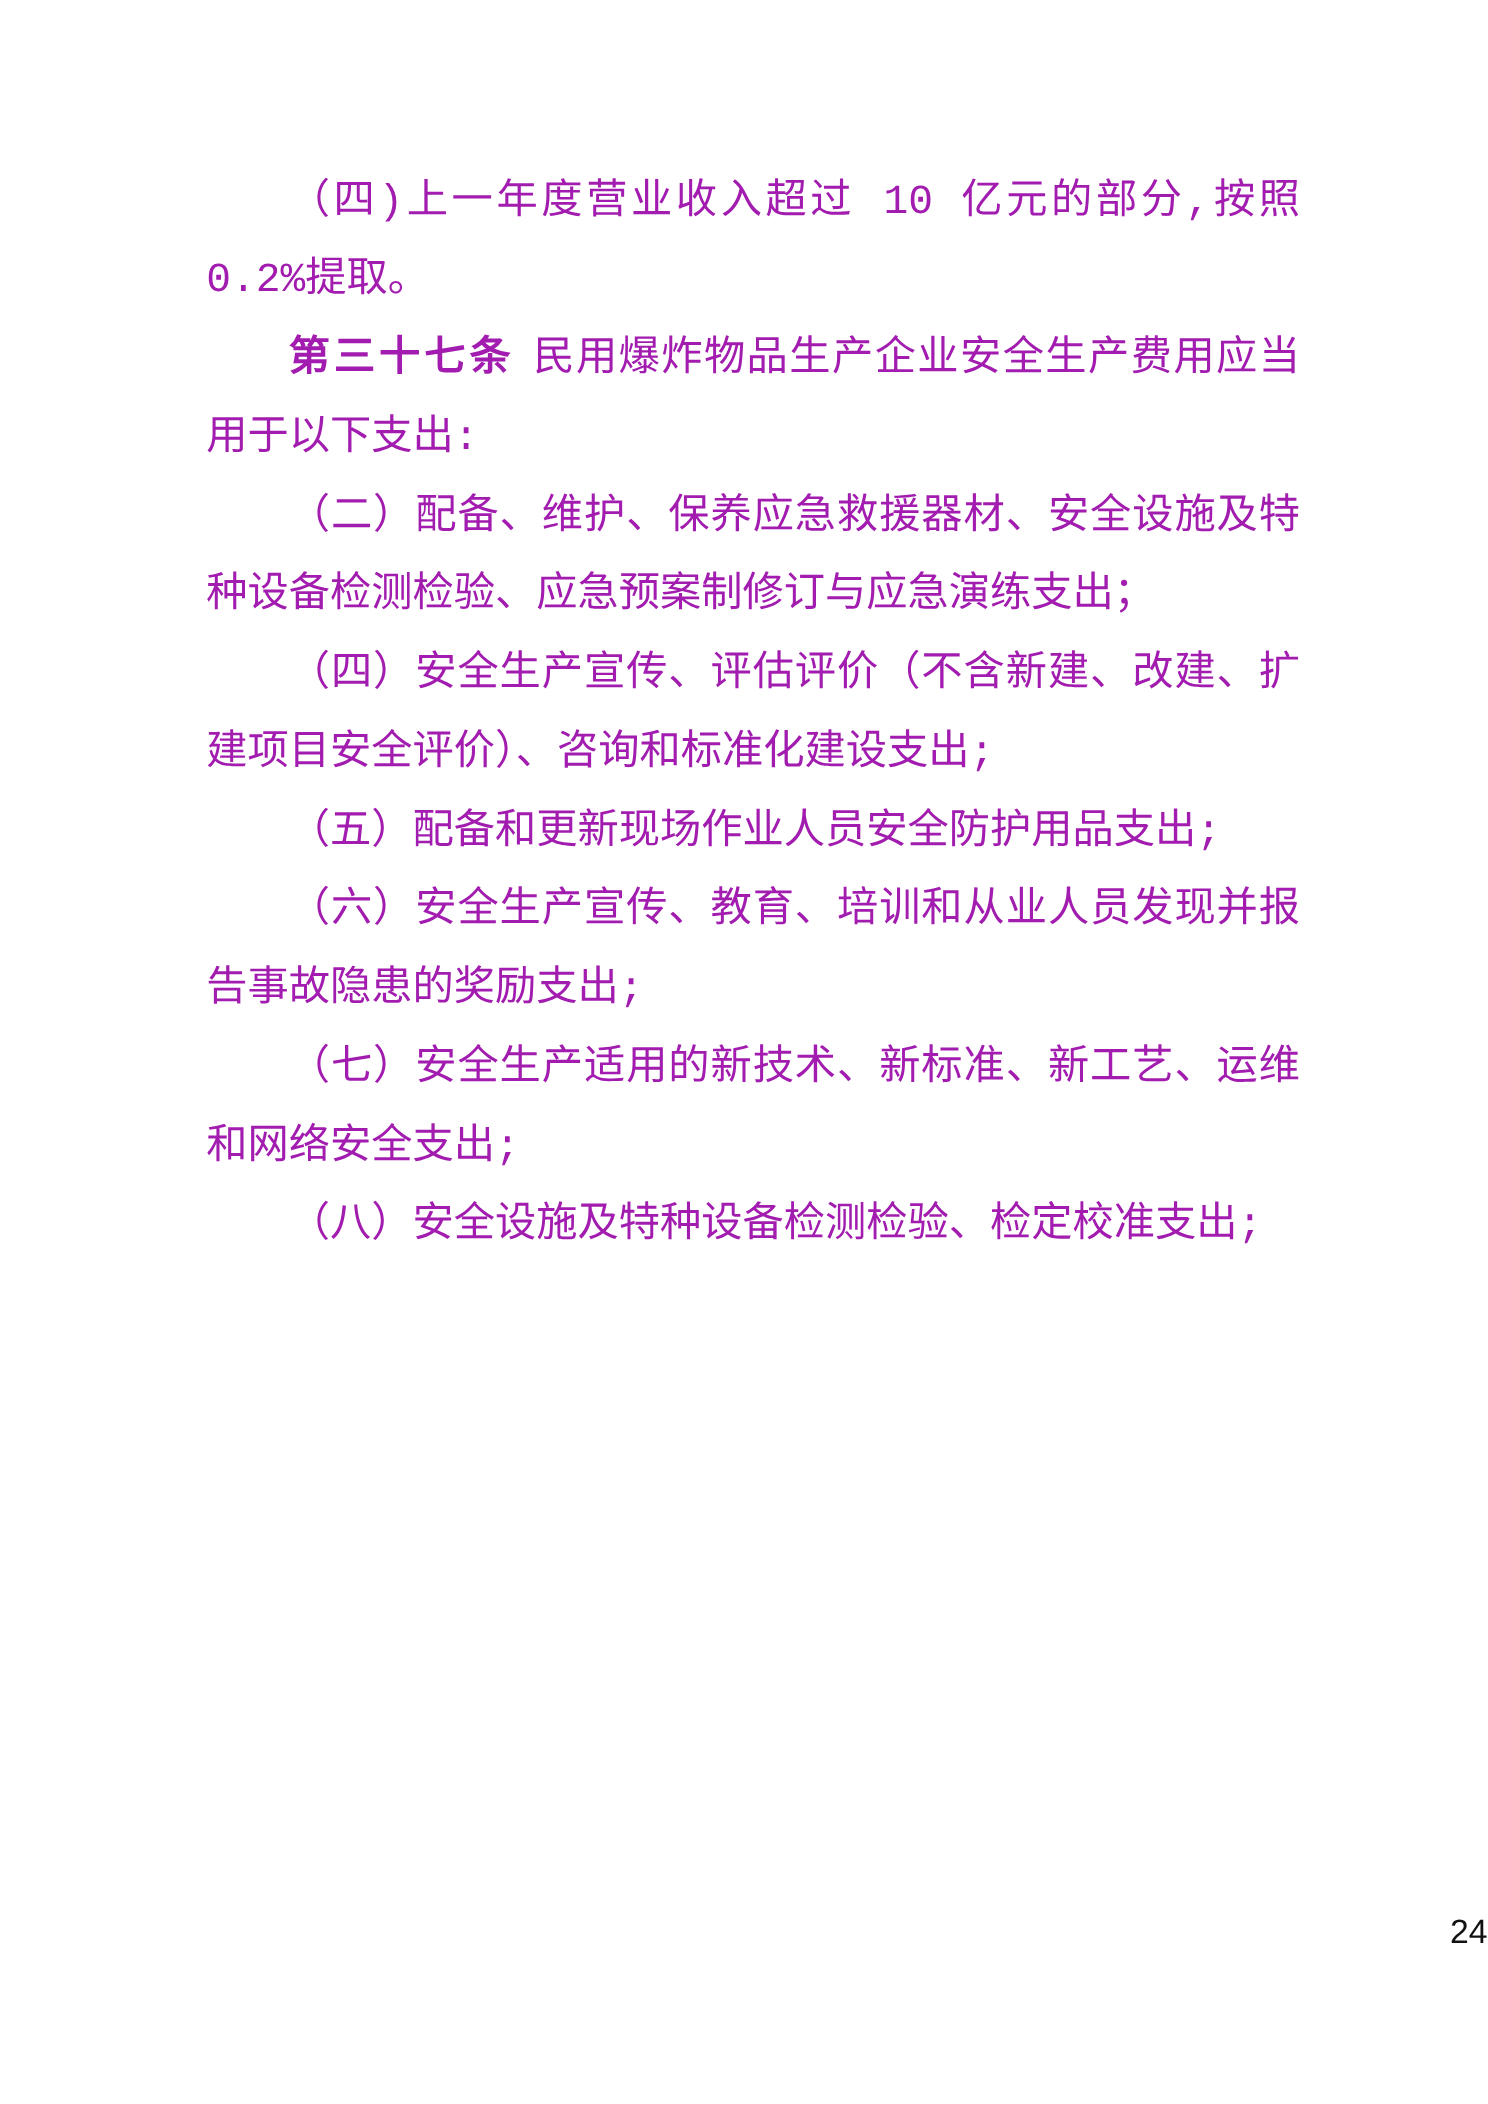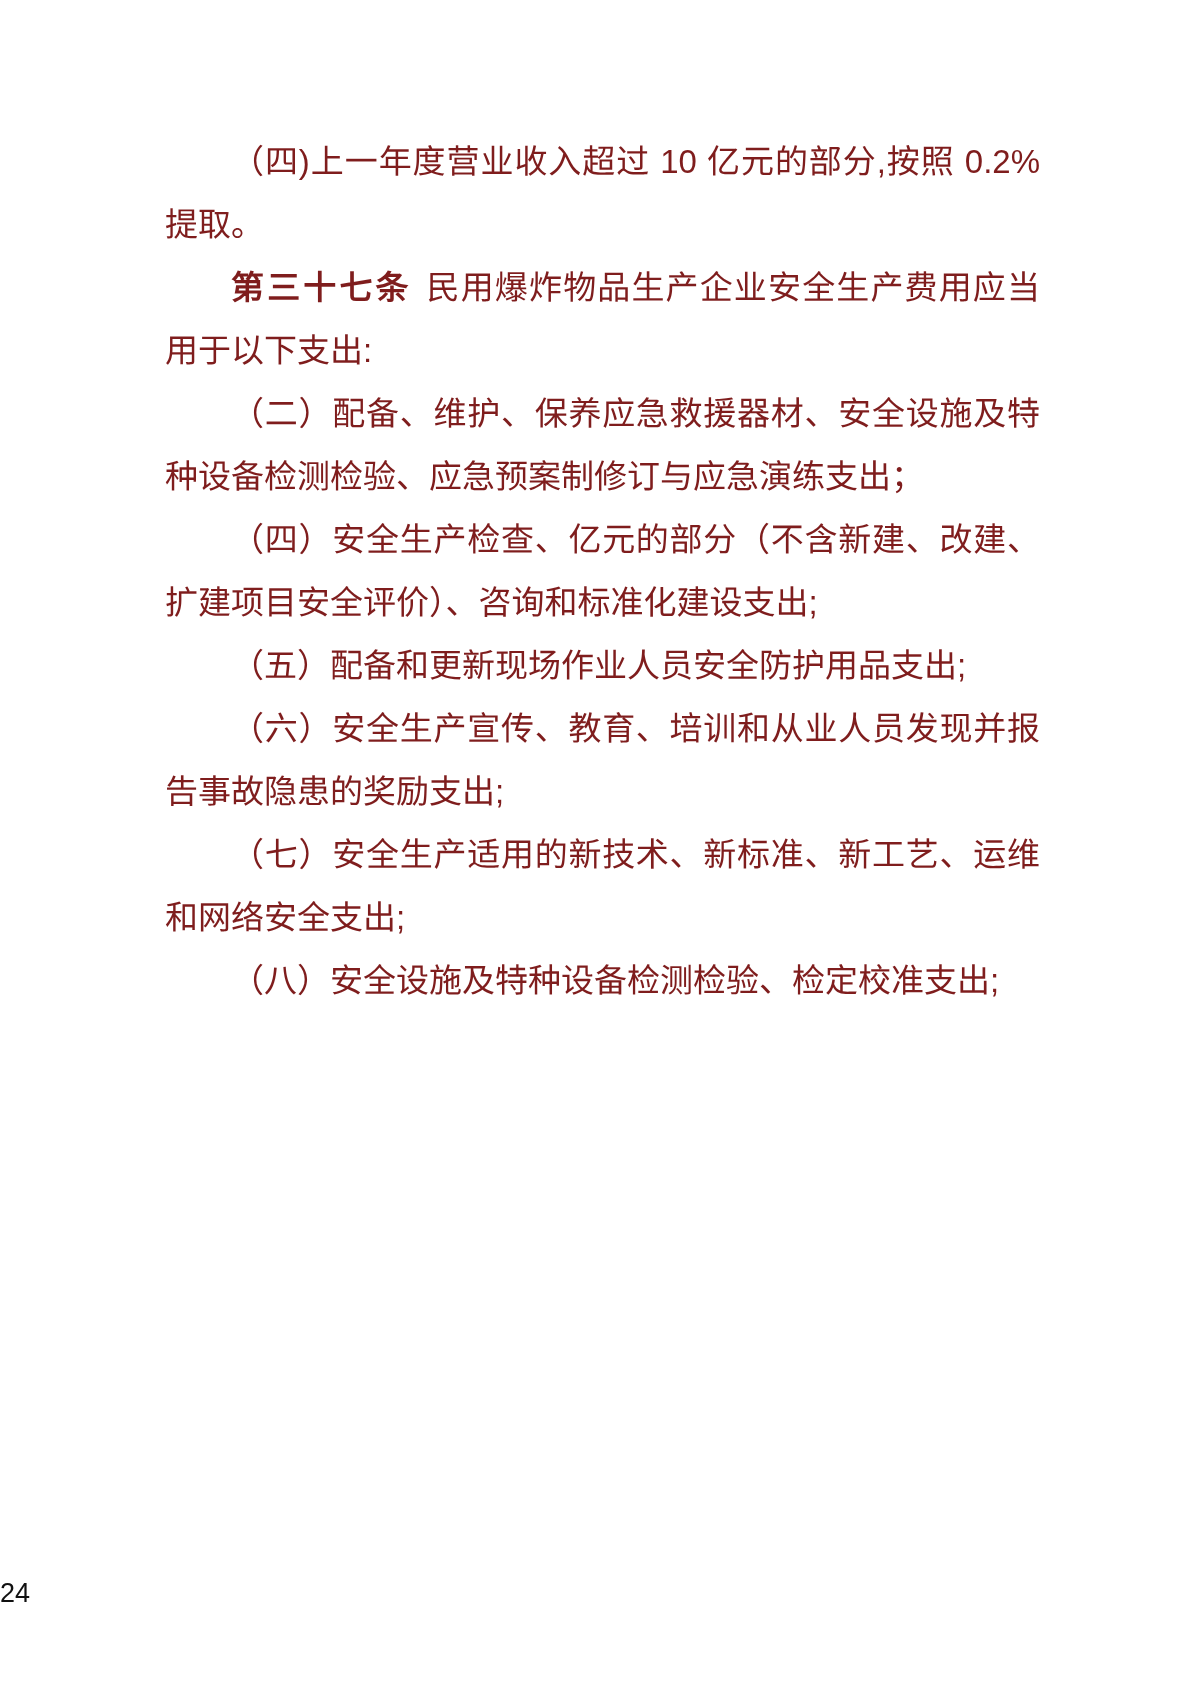--- a/index.html
+++ b/index.html
@@ -13,61 +13,60 @@
     height: 1683px;
     background: #ffffff;
     overflow: hidden;
     margin: 0 auto;
   }
   .content {
     position: absolute;
     left: 165px;
     top: 130px;
     width: 875px;
-    font-family: Liberation Sans, sans-serif;
+    font-family: Liberation Mono, monospace;
     font-size: 33px;
     line-height: 63px;
-    color: #7f1d1d;
+    color: #a21caf;
     text-align: justify;
   }
   .para {
     margin: 0;
     padding: 0;
     text-indent: 2em;
   }
   .article-num {
     font-weight: 700;
     letter-spacing: 2px;
     margin-right: 0.45em;
   }
   .page-footer {
     position: absolute;
     top: 1530px;
     left: 0;
     width: 100%;
-    text-align: left;
-    margin-top: 48px;
+    text-align: right;
   }
   .page-num {
     font-family: "Liberation Sans", sans-serif;
     font-size: 27px;
     color: #111111;
   }
 </style>
 </head>
 <body>
 
 <div class="page">
   <main class="content">
     <p class="para">（四)上一年度营业收入超过 10 亿元的部分,按照 0.2%提取。</p>
     <p class="para">
       <span class="article-num">第三十七条</span><span>民用爆炸物品生产企业安全生产费用应当用于以下支出:</span>
     </p>
     <p class="para">（二）配备、维护、保养应急救援器材、安全设施及特种设备检测检验、应急预案制修订与应急演练支出；</p>
-    <p class="para">（四）安全生产检查、亿元的部分（不含新建、改建、扩建项目安全评价）、咨询和标准化建设支出;</p>
+    <p class="para">（四）安全生产宣传、评估评价（不含新建、改建、扩建项目安全评价）、咨询和标准化建设支出;</p>
     <p class="para">（五）配备和更新现场作业人员安全防护用品支出;</p>
     <p class="para">（六）安全生产宣传、教育、培训和从业人员发现并报告事故隐患的奖励支出;</p>
     <p class="para">（七）安全生产适用的新技术、新标准、新工艺、运维和网络安全支出;</p>
     <p class="para">（八）安全设施及特种设备检测检验、检定校准支出;</p>
   </main>
   <footer class="page-footer">
     <span class="page-num">24</span>
   </footer>
 </div>
 

